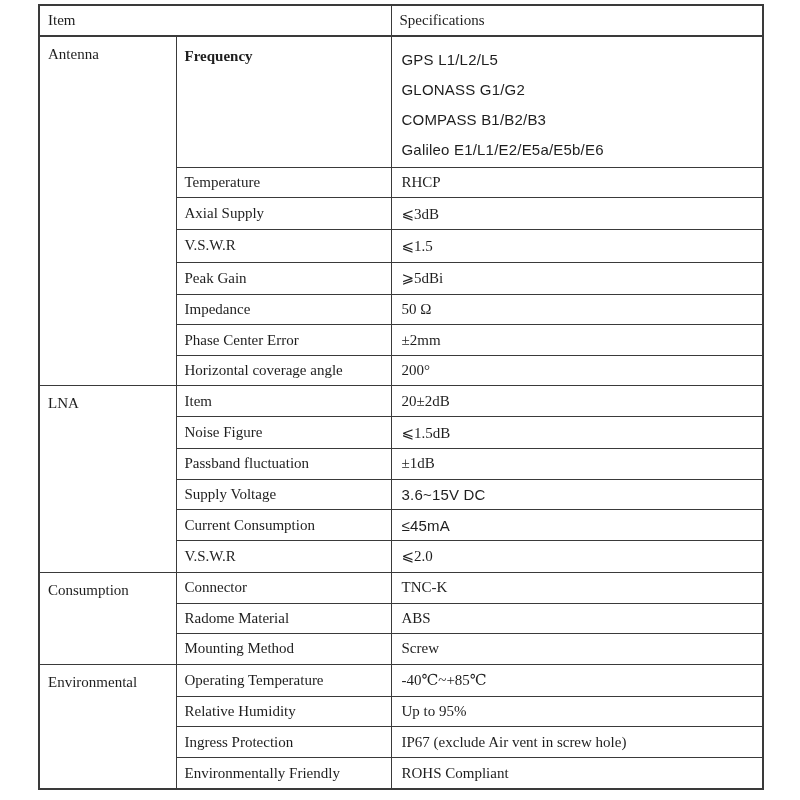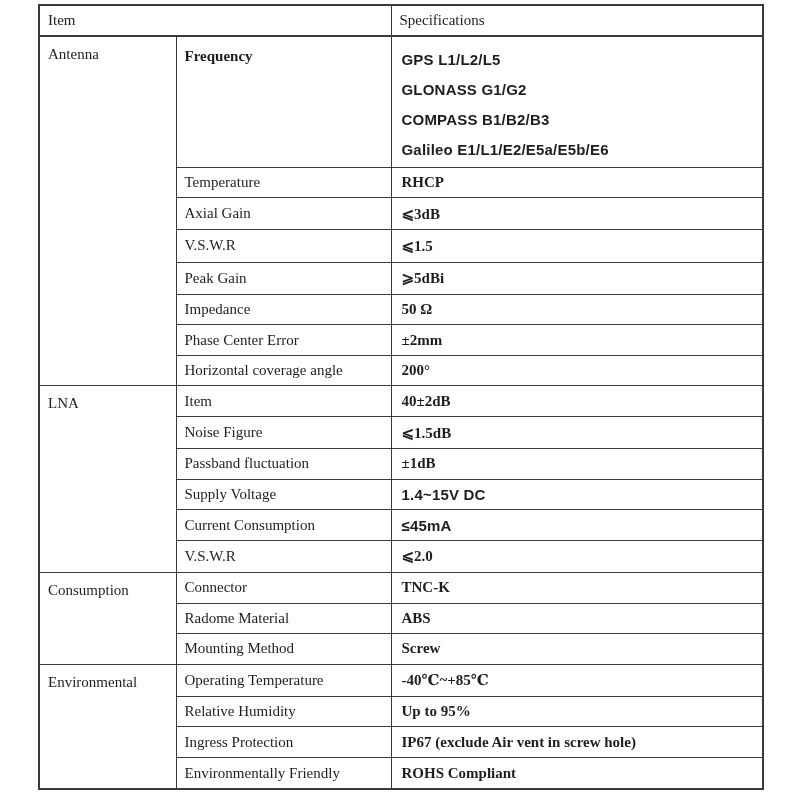--- a/index.html
+++ b/index.html
@@ -53,21 +53,21 @@
     vertical-align: top;
     padding-top: 9px;
     margin-top: 28px;
   }
   tr.tall-row { height: 131px; }
   tr.tall-row td.label {
     vertical-align: top;
     padding-top: 11px;
     font-weight: bold;
   }
-  td.value { padding-left: 10px; font-weight: bold; }
+  td.value { padding-left: 10px; }
   td.value.sans {
     font-family: "Liberation Sans", "DejaVu Sans", sans-serif;
     font-size: 15px;
     letter-spacing: 0.2px;
   }
   td.value.multiline { padding-top: 6px; vertical-align: middle; }
   td.value.multiline div { line-height: 30px; }
 </style>
 </head>
 <body>
@@ -94,21 +94,21 @@
             <div>GLONASS G1/G2</div>
             <div>COMPASS B1/B2/B3</div>
             <div>Galileo E1/L1/E2/E5a/E5b/E6</div>
           </td>
         </tr>
         <tr>
           <td class="label">Temperature</td>
           <td class="value">RHCP</td>
         </tr>
         <tr>
-          <td class="label">Axial Gain</td>
+          <td class="label">Axial Supply</td>
           <td class="value">⩽3dB</td>
         </tr>
         <tr>
           <td class="label">V.S.W.R</td>
           <td class="value">⩽1.5</td>
         </tr>
         <tr>
           <td class="label">Peak Gain</td>
           <td class="value">⩾5dBi</td>
         </tr>
@@ -120,33 +120,33 @@
           <td class="label">Phase Center Error</td>
           <td class="value">±2mm</td>
         </tr>
         <tr>
           <td class="label">Horizontal coverage angle</td>
           <td class="value">200°</td>
         </tr>
         <tr>
           <td class="category" rowspan="6">LNA</td>
           <td class="label">Item</td>
-          <td class="value">40±2dB</td>
+          <td class="value">20±2dB</td>
         </tr>
         <tr>
           <td class="label">Noise Figure</td>
           <td class="value">⩽1.5dB</td>
         </tr>
         <tr>
           <td class="label">Passband fluctuation</td>
           <td class="value">±1dB</td>
         </tr>
         <tr>
           <td class="label">Supply Voltage</td>
-          <td class="value sans">1.4~15V DC</td>
+          <td class="value sans">3.6~15V DC</td>
         </tr>
         <tr>
           <td class="label">Current Consumption</td>
           <td class="value sans">≤45mA</td>
         </tr>
         <tr>
           <td class="label">V.S.W.R</td>
           <td class="value">⩽2.0</td>
         </tr>
         <tr>

